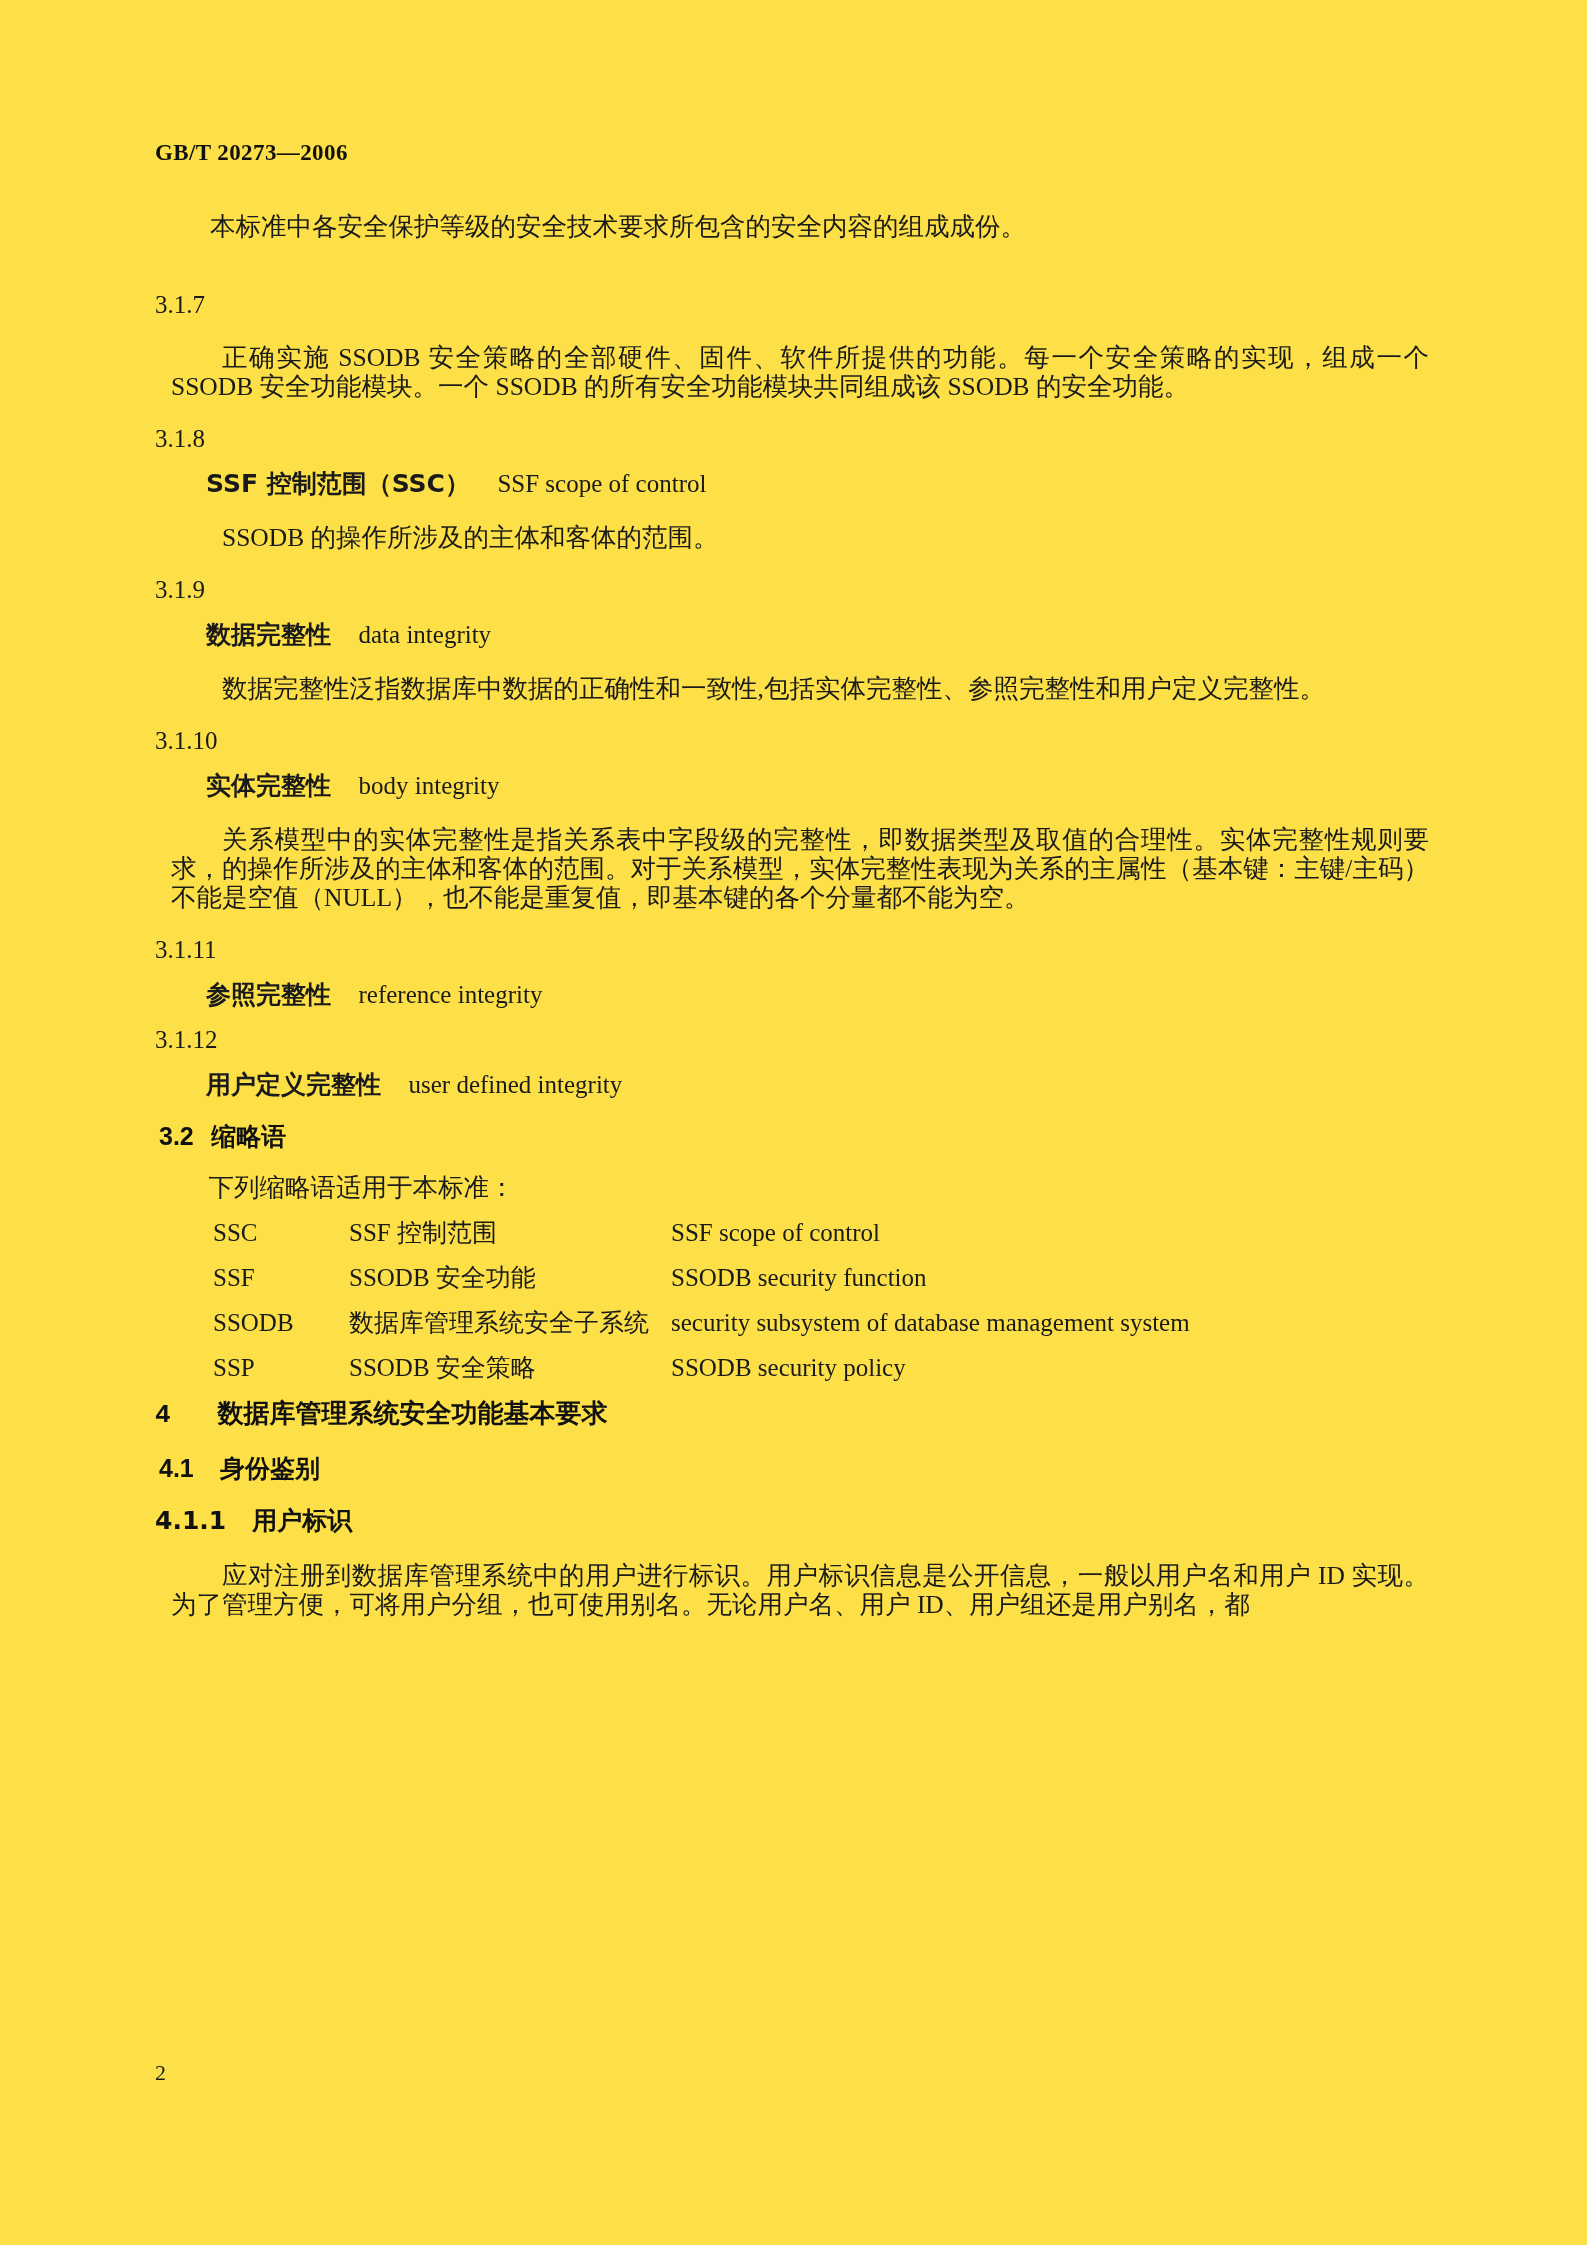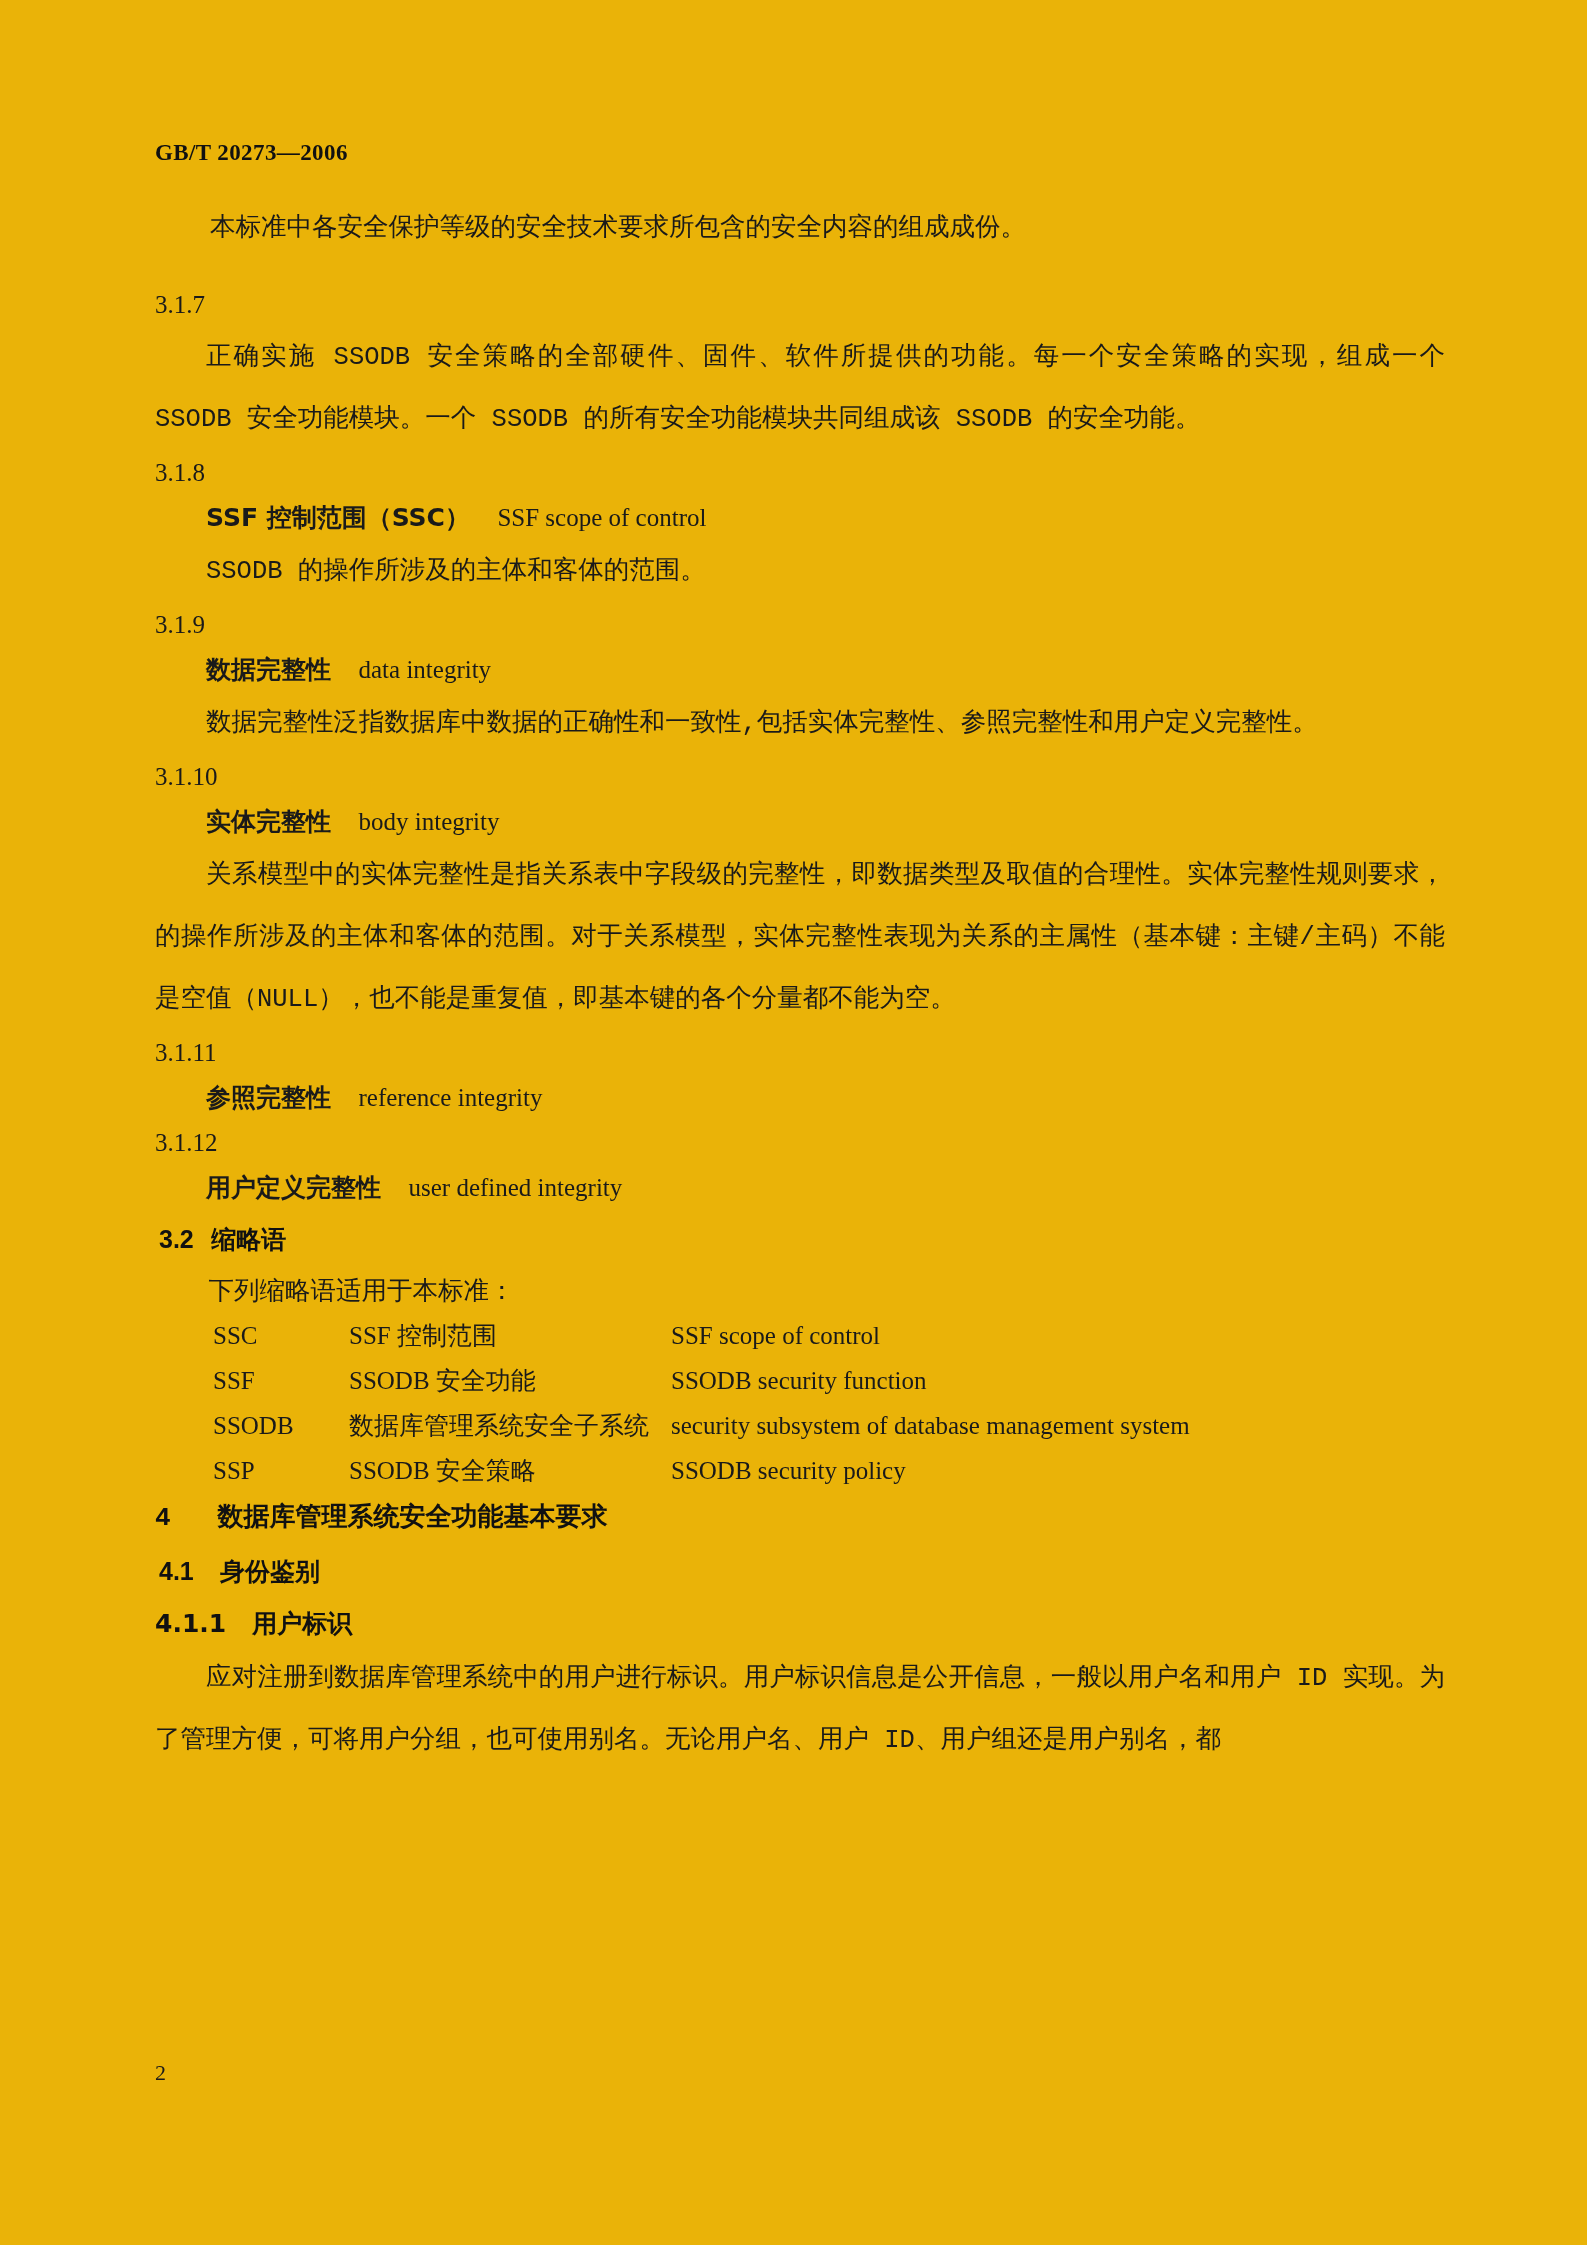--- a/index.html
+++ b/index.html
@@ -13,21 +13,21 @@
     font-family: "Liberation Serif", "DejaVu Serif", serif;
     color: #1a1a1a;
     position: relative;
     overflow: hidden;
   }
   .page {
     position: absolute;
     left: 0; top: 0;
     width: 1587px;
     height: 2245px;
-    background: #eab308;
+    background: #fde047;
   }
   .content {
     position: absolute;
     left: 155px;
     top: 140px;
     width: 1290px;
   }
 
   
   .running-header {
@@ -71,26 +71,25 @@
     font-size: 25px;
   }
   .term-en {
     font-family: "Liberation Serif", "DejaVu Serif", serif;
     font-size: 25px;
     margin-left: 1.1em;
   }
 
   .def-para {
     font-size: 25.5px;
-    line-height: 62px;
+    line-height: 29px;
     text-align: justify;
     text-justify: inter-ideograph;
-    margin: 0;
+    margin: 16px;
     text-indent: 2em;
-    font-family: Liberation Mono, monospace;
   }
 
   
   .h2 {
     font-family: "DejaVu Sans", "Liberation Sans", sans-serif;
     font-weight: bold;
     font-size: 25px;
     line-height: 48px;
     margin: 4px;
     color: #111;

